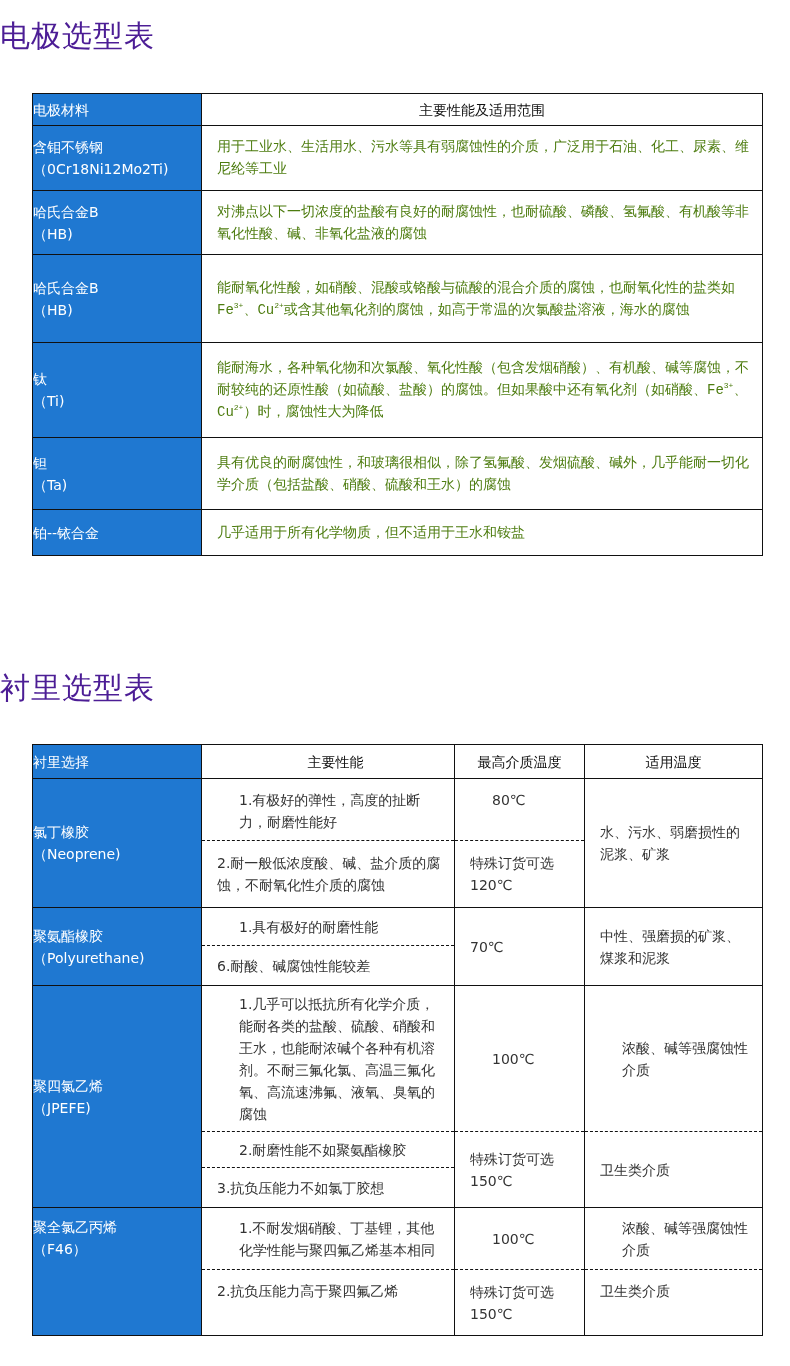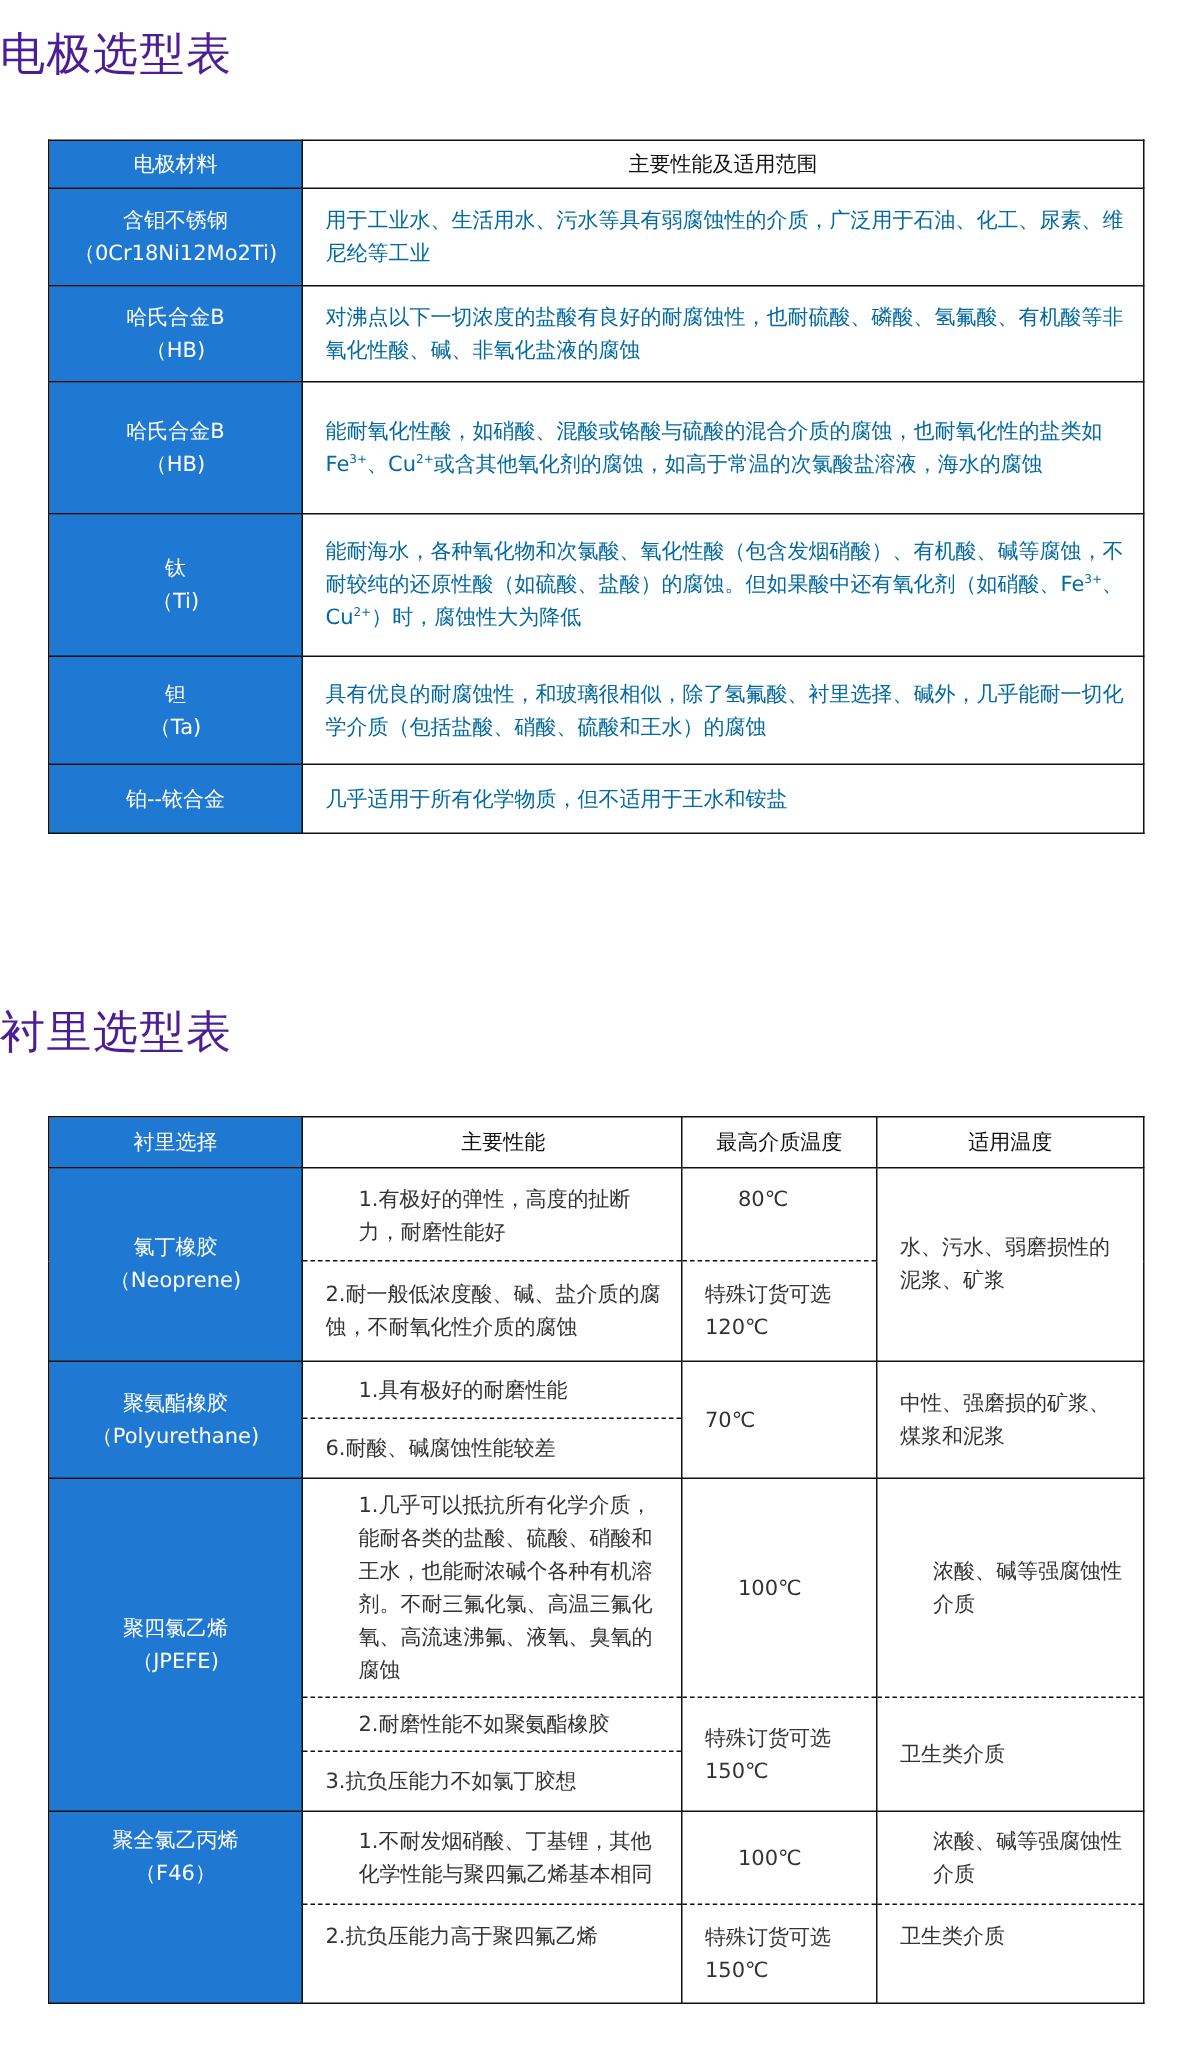--- a/index.html
+++ b/index.html
@@ -8,23 +8,23 @@
 
   .title {
     position: absolute; left: 0; width: 790px; text-align: left;
     font-size: 30px; font-weight: normal; color: #4c1d95; letter-spacing: 1px;
   }
   .t1 { top: 16px; }
   .t2 { top: 668px; }
 
   table { position: absolute; left: 32px; width: 730px; border-collapse: collapse; table-layout: fixed; }
   td, th { border: 1.5px solid #111; font-size: 14px; line-height: 22px; vertical-align: middle; }
-  .blue { background: #1f78d1; color: #ffffff; text-align: center; font-weight: normal; }
+  .blue { background: #1f78d1; color: #ffffff; text-align: left; font-weight: normal; }
   th.hdr { background: #fff; color: #111; font-weight: normal; }
-  .desc { padding: 6px 12px 6px 15px; color: #0369a1; }
+  .desc { padding: 6px 12px 6px 15px; color: #4d7c0f; font-family: Liberation Mono, monospace; }
   sup { font-size: 8px; line-height: 0; }
 
   #tbl1 { top: 93px; }
   #tbl1 col.c1 { width: 169px; }
   #tbl1 col.c2 { width: 561px; }
   #tbl1 tr.h { height: 32px; }
 
   #tbl2 { top: 744px; }
   #tbl2 col.c1 { width: 169px; }
   #tbl2 col.c2 { width: 253px; }
@@ -79,21 +79,21 @@
           <div>钛</div>
           <div>（Ti)</div>
         </td>
     <td class="desc"><span>能耐海水，各种氧化物和次氯酸、氧化性酸（包含发烟硝酸）、有机酸、碱等腐蚀，不耐较纯的还原性酸（如硫酸、盐酸）的腐蚀。但如果酸中还有氧化剂（如硝酸、Fe</span><sup>3+</sup><span>、Cu</span><sup>2+</sup><span>）时，腐蚀性大为降低</span></td>
   </tr>
   <tr style="height:72px">
     <td class="blue">
           <div>钽</div>
           <div>（Ta)</div>
         </td>
-    <td class="desc">具有优良的耐腐蚀性，和玻璃很相似，除了氢氟酸、衬里选择、碱外，几乎能耐一切化学介质（包括盐酸、硝酸、硫酸和王水）的腐蚀</td>
+    <td class="desc">具有优良的耐腐蚀性，和玻璃很相似，除了氢氟酸、发烟硫酸、碱外，几乎能耐一切化学介质（包括盐酸、硝酸、硫酸和王水）的腐蚀</td>
   </tr>
   <tr style="height:46px">
     <td class="blue">铂--铱合金</td>
     <td class="desc">几乎适用于所有化学物质，但不适用于王水和铵盐</td>
   </tr>
 </tbody>
   </table>
 
 <div class="title t2">衬里选型表</div>
 

